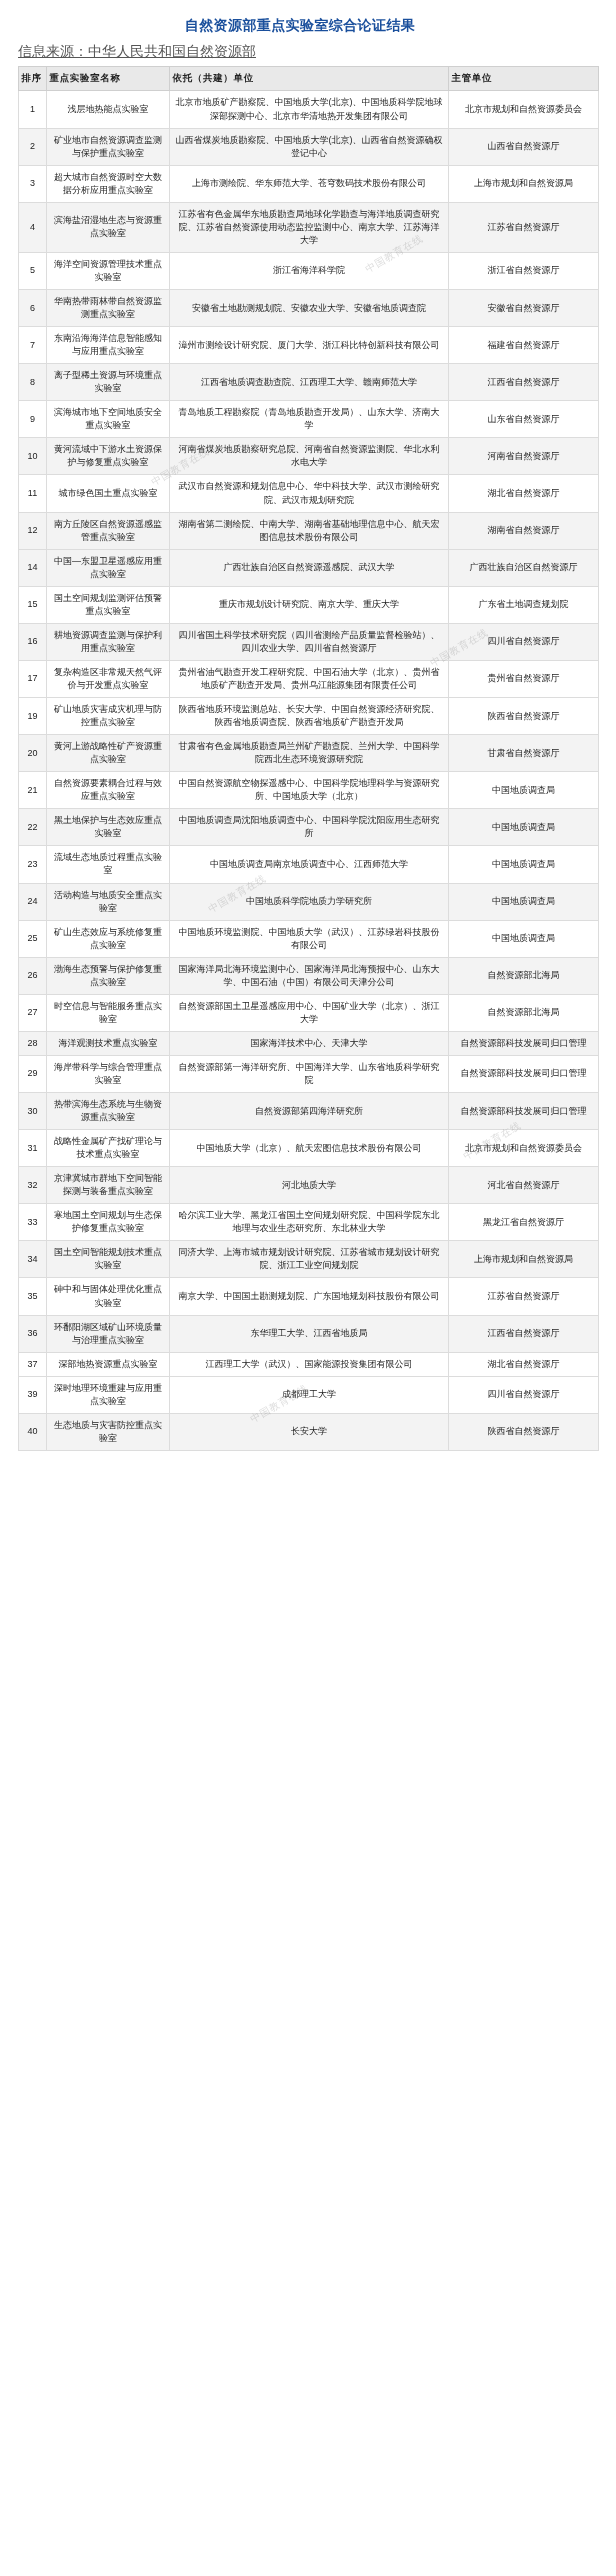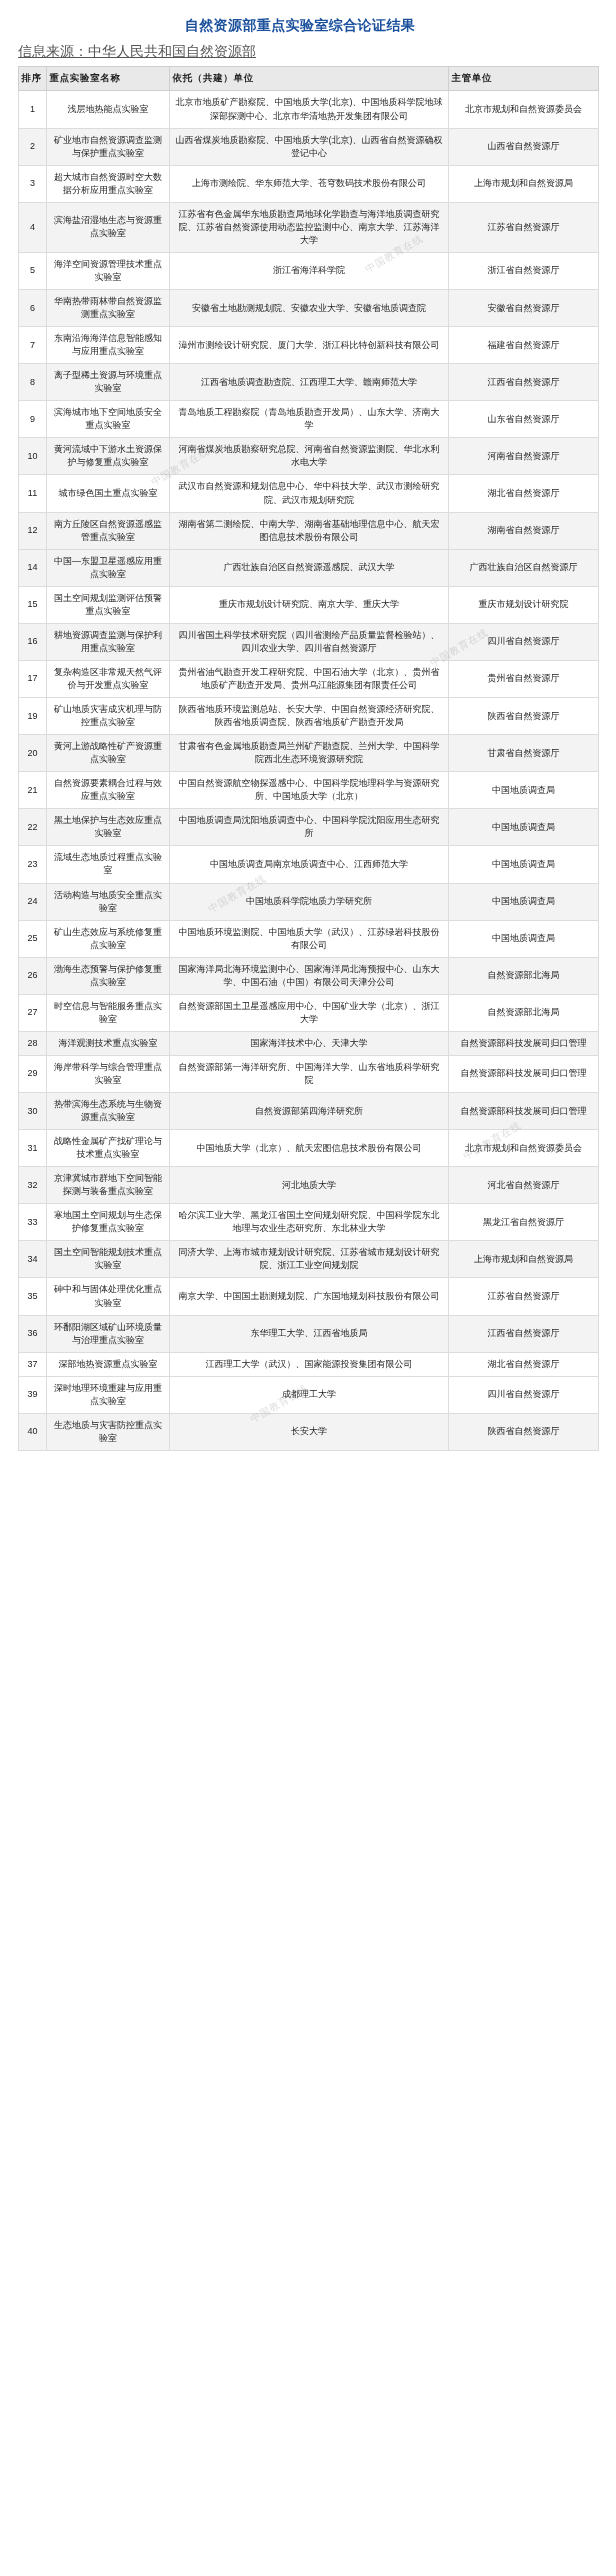--- a/index.html
+++ b/index.html
@@ -188,21 +188,21 @@
         <tr class="alt">
           <td class="idx">14</td>
           <td class="name">中国—东盟卫星遥感应用重点实验室</td>
           <td class="unit">广西壮族自治区自然资源遥感院、武汉大学</td>
           <td class="dept">广西壮族自治区自然资源厅</td>
         </tr>
         <tr>
           <td class="idx">15</td>
           <td class="name">国土空间规划监测评估预警重点实验室</td>
           <td class="unit">重庆市规划设计研究院、南京大学、重庆大学</td>
-          <td class="dept">重庆市规划设计研究院</td>
+          <td class="dept">广东省土地调查规划院</td>
         </tr>
         <tr class="alt">
           <td class="idx">16</td>
           <td class="name">耕地资源调查监测与保护利用重点实验室</td>
           <td class="unit">四川省国土科学技术研究院（四川省测绘产品质量监督检验站）、四川农业大学、四川省自然资源厅</td>
           <td class="dept">四川省自然资源厅</td>
         </tr>
         <tr>
           <td class="idx">17</td>
           <td class="name">复杂构造区非常规天然气评价与开发重点实验室</td>

